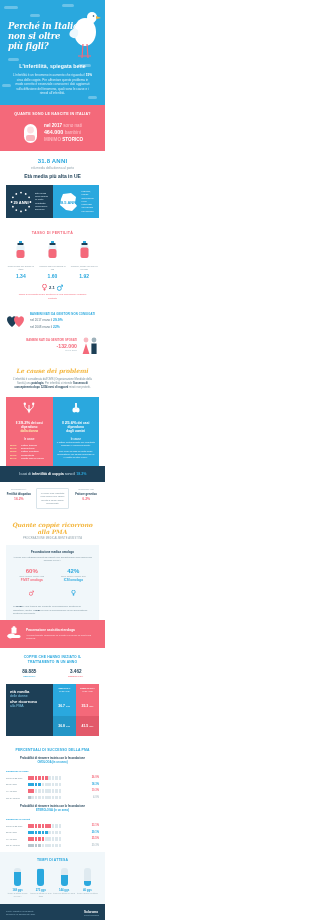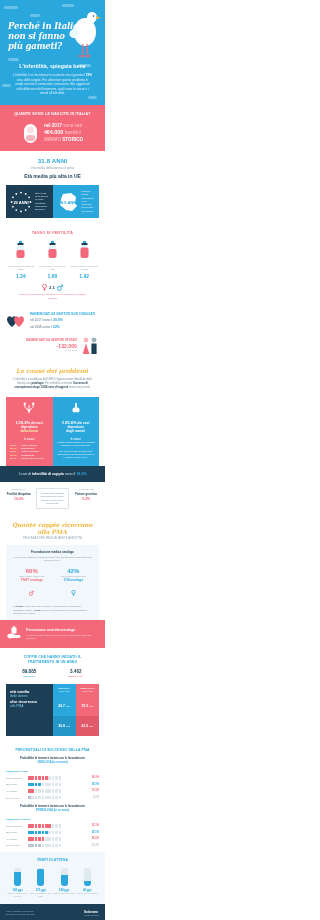--- a/index.html
+++ b/index.html
@@ -268,22 +268,22 @@
       <circle cx="27" cy="9" r="5" fill="#ffffff"></circle>
       <path d="M31 8 L36 10 L31 11 Z" fill="#f4b740"></path>
       <circle cx="28.5" cy="8" r="0.8" fill="#1d3f56"></circle>
       <path d="M18 36 L17 50 M22 36 L23 50" stroke="#f4697a" stroke-width="1.2" fill="none"></path>
       <path d="M13 48 L20 48 M20 48 L26 48" stroke="#f4697a" stroke-width="1.2" fill="none"></path>
       <path d="M10 20 C4 22 2 28 8 30 C12 31 14 26 13 22 Z" fill="#eef8fd"></path>
     </svg>
 
     <div class="hero-title">
       <div>Perché in Italia</div>
-      <div>non si fanno</div>
-      <div>più gameti?</div>
+      <div>non si oltre</div>
+      <div>più figli?</div>
     </div>
 
     <div class="hero-sub">L'infertilità, spiegata bene</div>
     <div class="hero-body">
       <span>L'infertilità è un fenomeno in aumento che riguarda il</span>
       <b>15%</b>
       <span>circa delle coppie. Per affrontare questo problema in modo corretto è essenziale conoscere i dati aggiornati sulla diffusione del fenomeno, quali sono le cause e i rimedi all'infertilità.</span>
     </div>
   </section>
 

